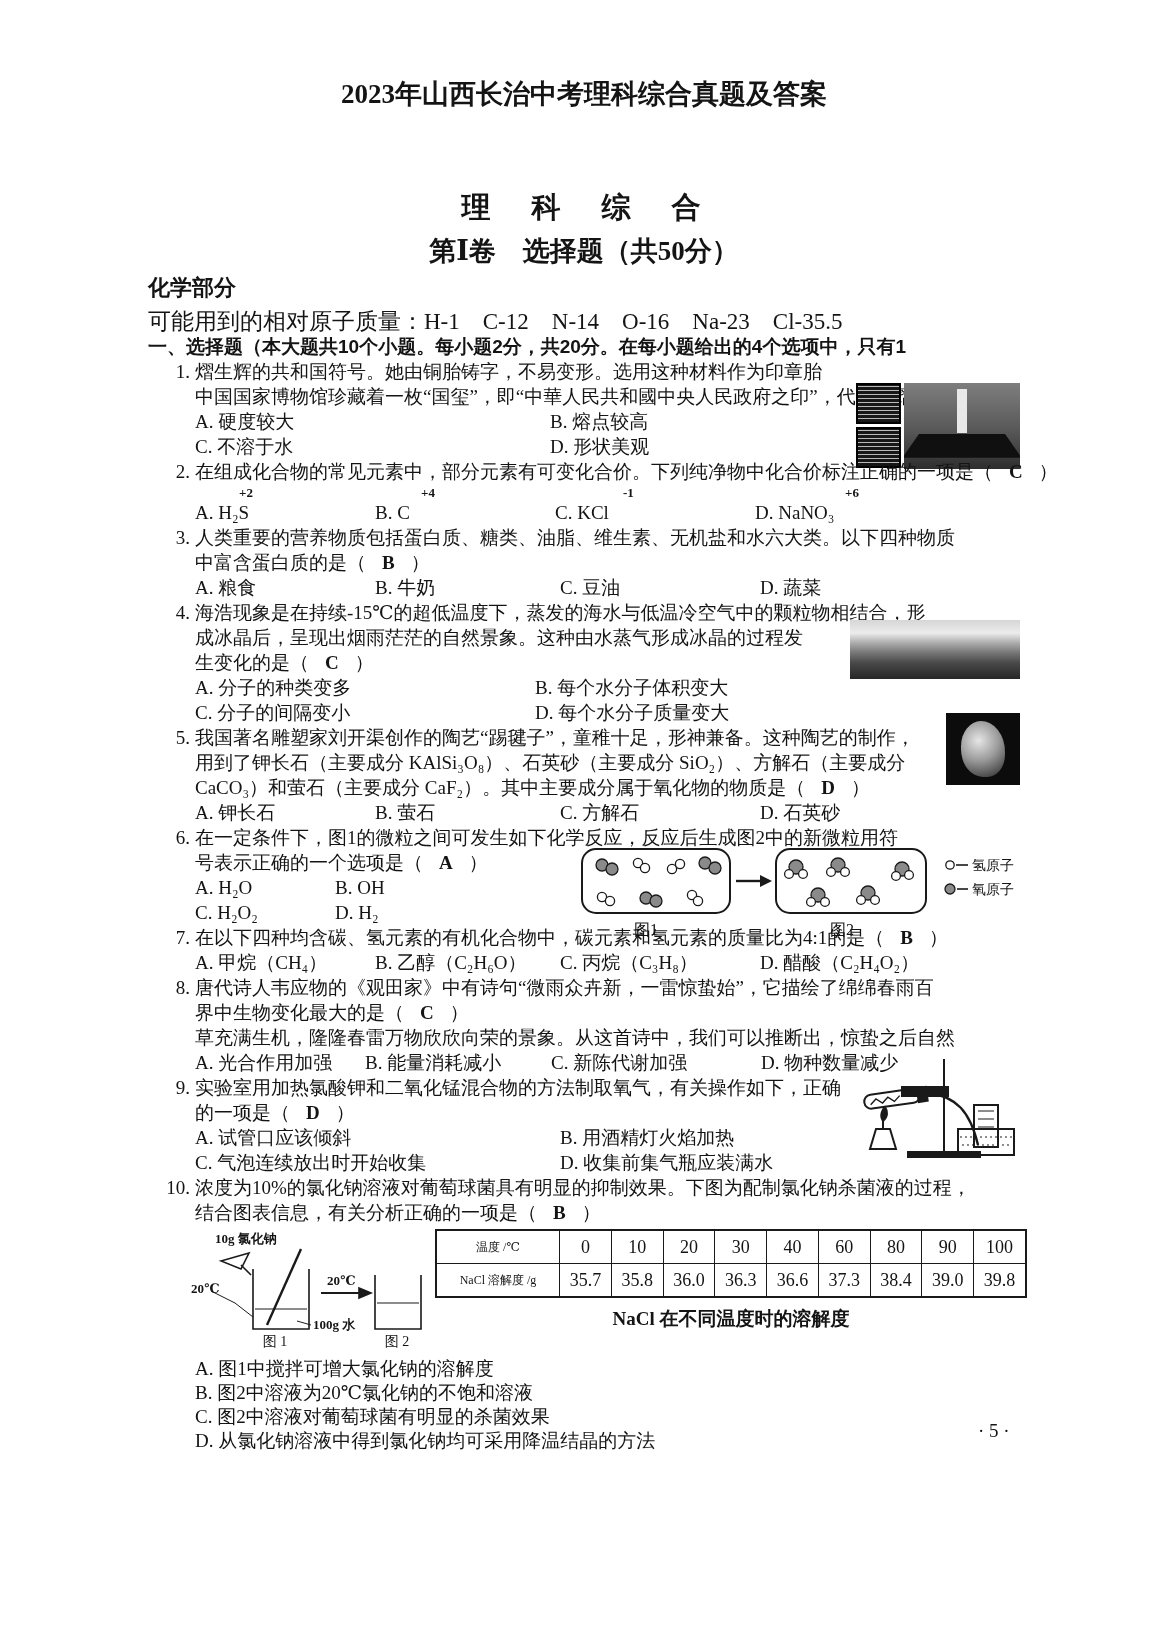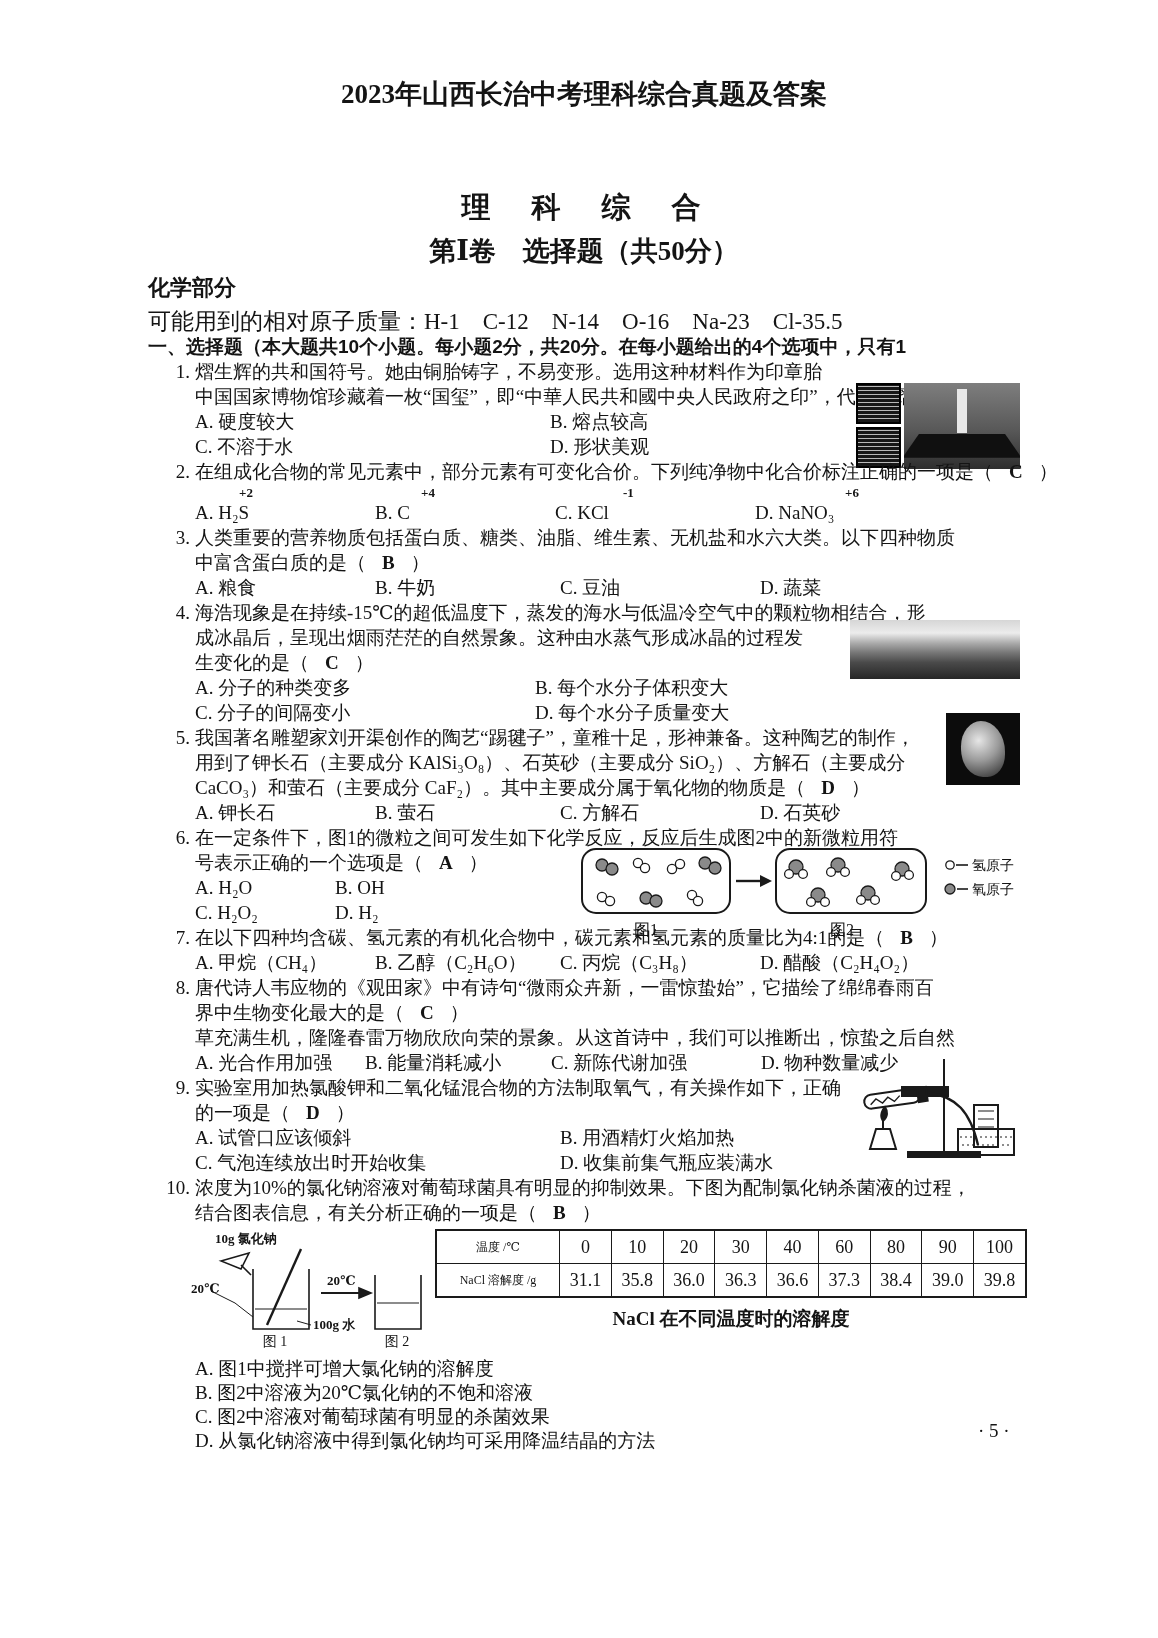--- a/index.html
+++ b/index.html
@@ -367,21 +367,21 @@
               <td>20</td>
               <td>30</td>
               <td>40</td>
               <td>60</td>
               <td>80</td>
               <td>90</td>
               <td>100</td>
             </tr>
             <tr>
               <td class="rowlab">NaCl 溶解度 /g</td>
-              <td>31.1</td>
+              <td>35.7</td>
               <td>35.8</td>
               <td>36.0</td>
               <td>36.3</td>
               <td>36.6</td>
               <td>37.3</td>
               <td>38.4</td>
               <td>39.0</td>
               <td>39.8</td>
             </tr>
           </tbody>

